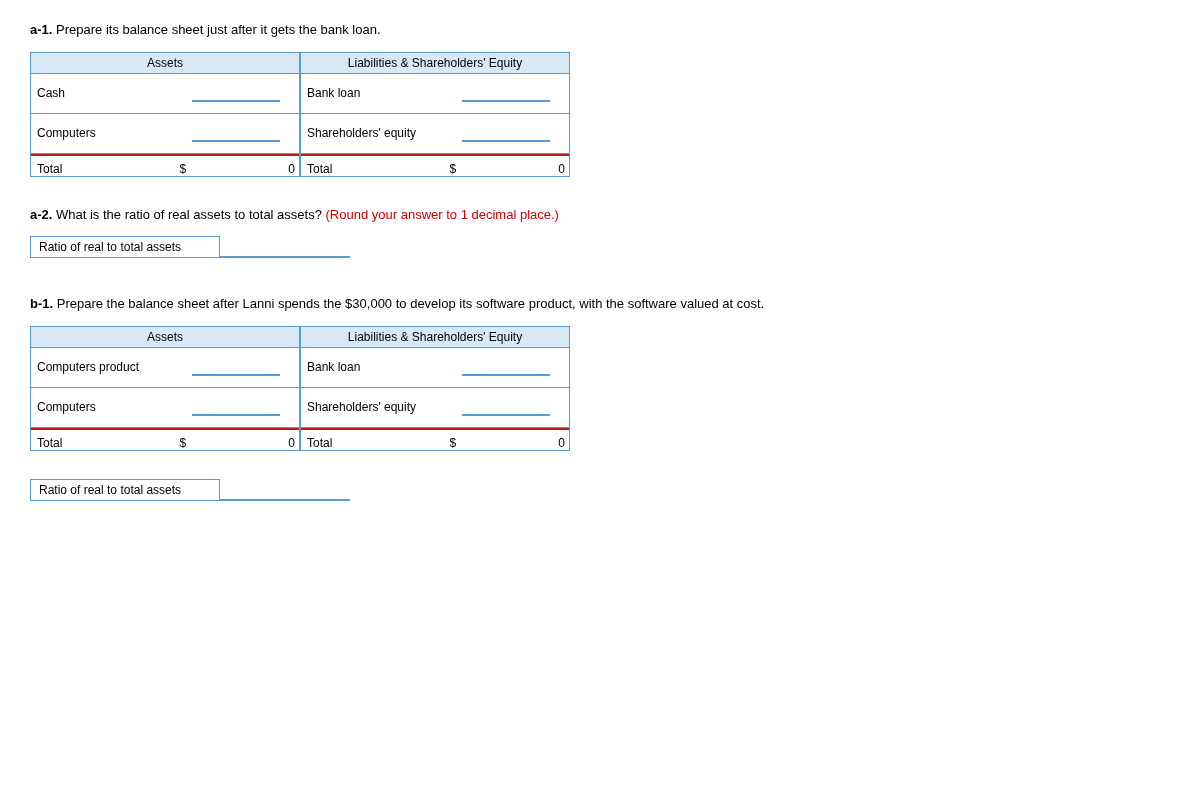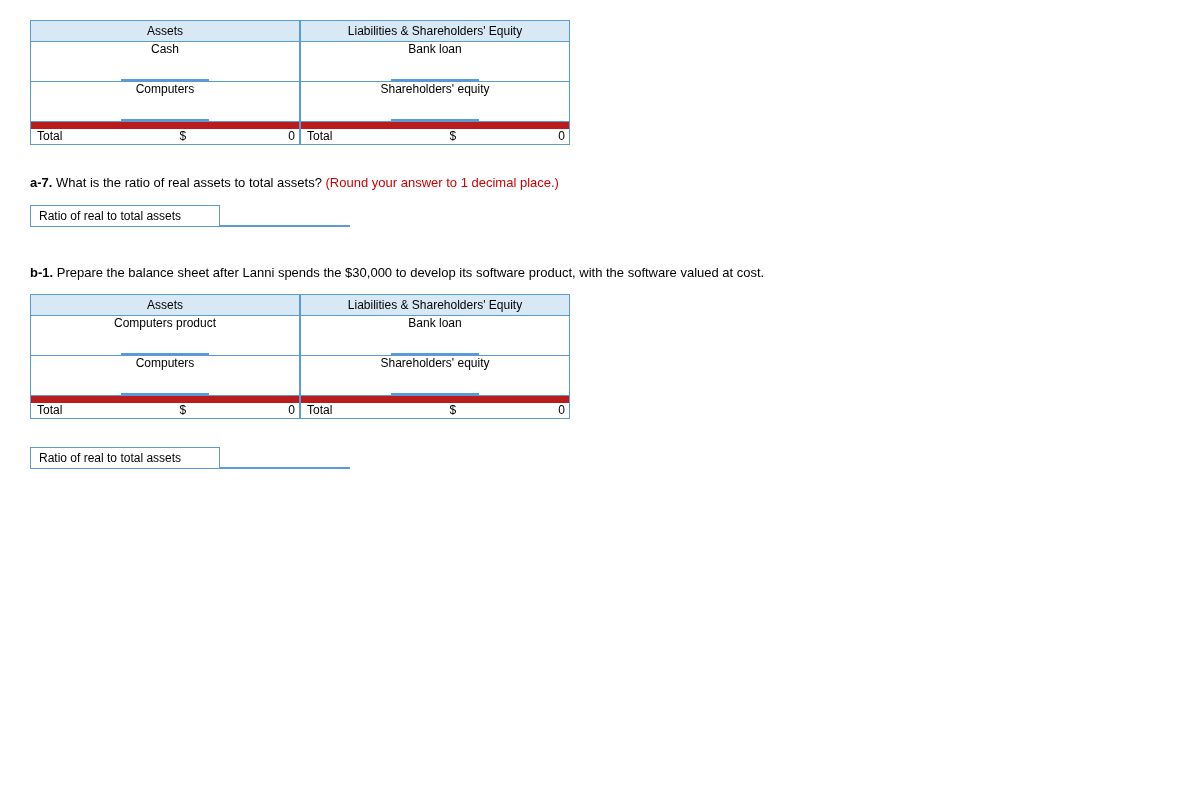--- a/index.html
+++ b/index.html
@@ -73,21 +73,20 @@
       border-bottom: 1px solid #5b9bd5;
       padding: 3px 4px;
       text-align: center;
       font-size: 12px;
     }
     .bs-row {
       display: flex;
       border-bottom: 1px solid #5b9bd5;
       height: 40px;
       align-items: center;
-      flex-direction: column;
     }
     .bs-row:last-child {
       border-bottom: none;
     }
     .bs-cell-label {
       flex: 1.4;
       padding: 0 6px;
       font-size: 12px;
       white-space: nowrap;
     }
@@ -100,22 +99,22 @@
       border-bottom: 2px solid #5b9bd5;
       outline: none;
       width: 88px;
       font-size: 12px;
       background: transparent;
       height: 18px;
     }
     .bs-total-row {
       display: flex;
       height: 22px;
-      align-items: flex-start;
-      border-top: 7px solid #b91c1c;
+      align-items: flex-end;
+      border-top: 2px solid #b91c1c;
     }
     .bs-total-label {
       flex: 1.4;
       padding: 0 6px;
       font-size: 12px;
     }
     .bs-total-dollar {
       width: 14px;
       font-size: 12px;
     }
@@ -123,20 +122,23 @@
       flex: 1;
       padding: 0 4px;
       font-size: 12px;
       text-align: right;
     }
   </style>
 </head>
 <body>
 
 <div class="section-block">
+  <div class="section-block-title">
+    <span class="part-label">a-1.</span><span> Prepare its balance sheet just after it gets the bank loan.</span>
+  </div>
 
   <div class="bs-wrapper">
 
     <div class="bs-side">
       <div class="bs-header">Assets</div>
       <div class="bs-row">
         <span class="bs-cell-label">Cash</span>
         <div class="bs-cell-input">
           <input type="text" style="">
         </div>
@@ -172,21 +174,21 @@
         <span class="bs-total-label">Total</span>
         <span class="bs-total-dollar">$</span>
         <span class="bs-total-val">0</span>
       </div>
     </div>
   </div>
 </div>
 
 <div class="section-block" style="margin-bottom: 36px;">
   <div class="section-block-title">
-    <span class="part-label">a-7.</span><span> What is the ratio of real assets to total assets?</span><span class="highlight"> (Round your answer to 1 decimal place.)</span>
+    <span class="part-label">a-2.</span><span> What is the ratio of real assets to total assets?</span><span class="highlight"> (Round your answer to 1 decimal place.)</span>
   </div>
   <div class="ratio-label-box">
     <div class="ratio-label">Ratio of real to total assets</div>
     <input type="text" class="ratio-input" style="">
   </div>
 </div>
 
 <div class="section-block">
   <div class="section-block-title">
     <span class="part-label">b-1.</span><span> Prepare the balance sheet after Lanni spends the $30,000 to develop its software product, with the software valued at cost.</span>

